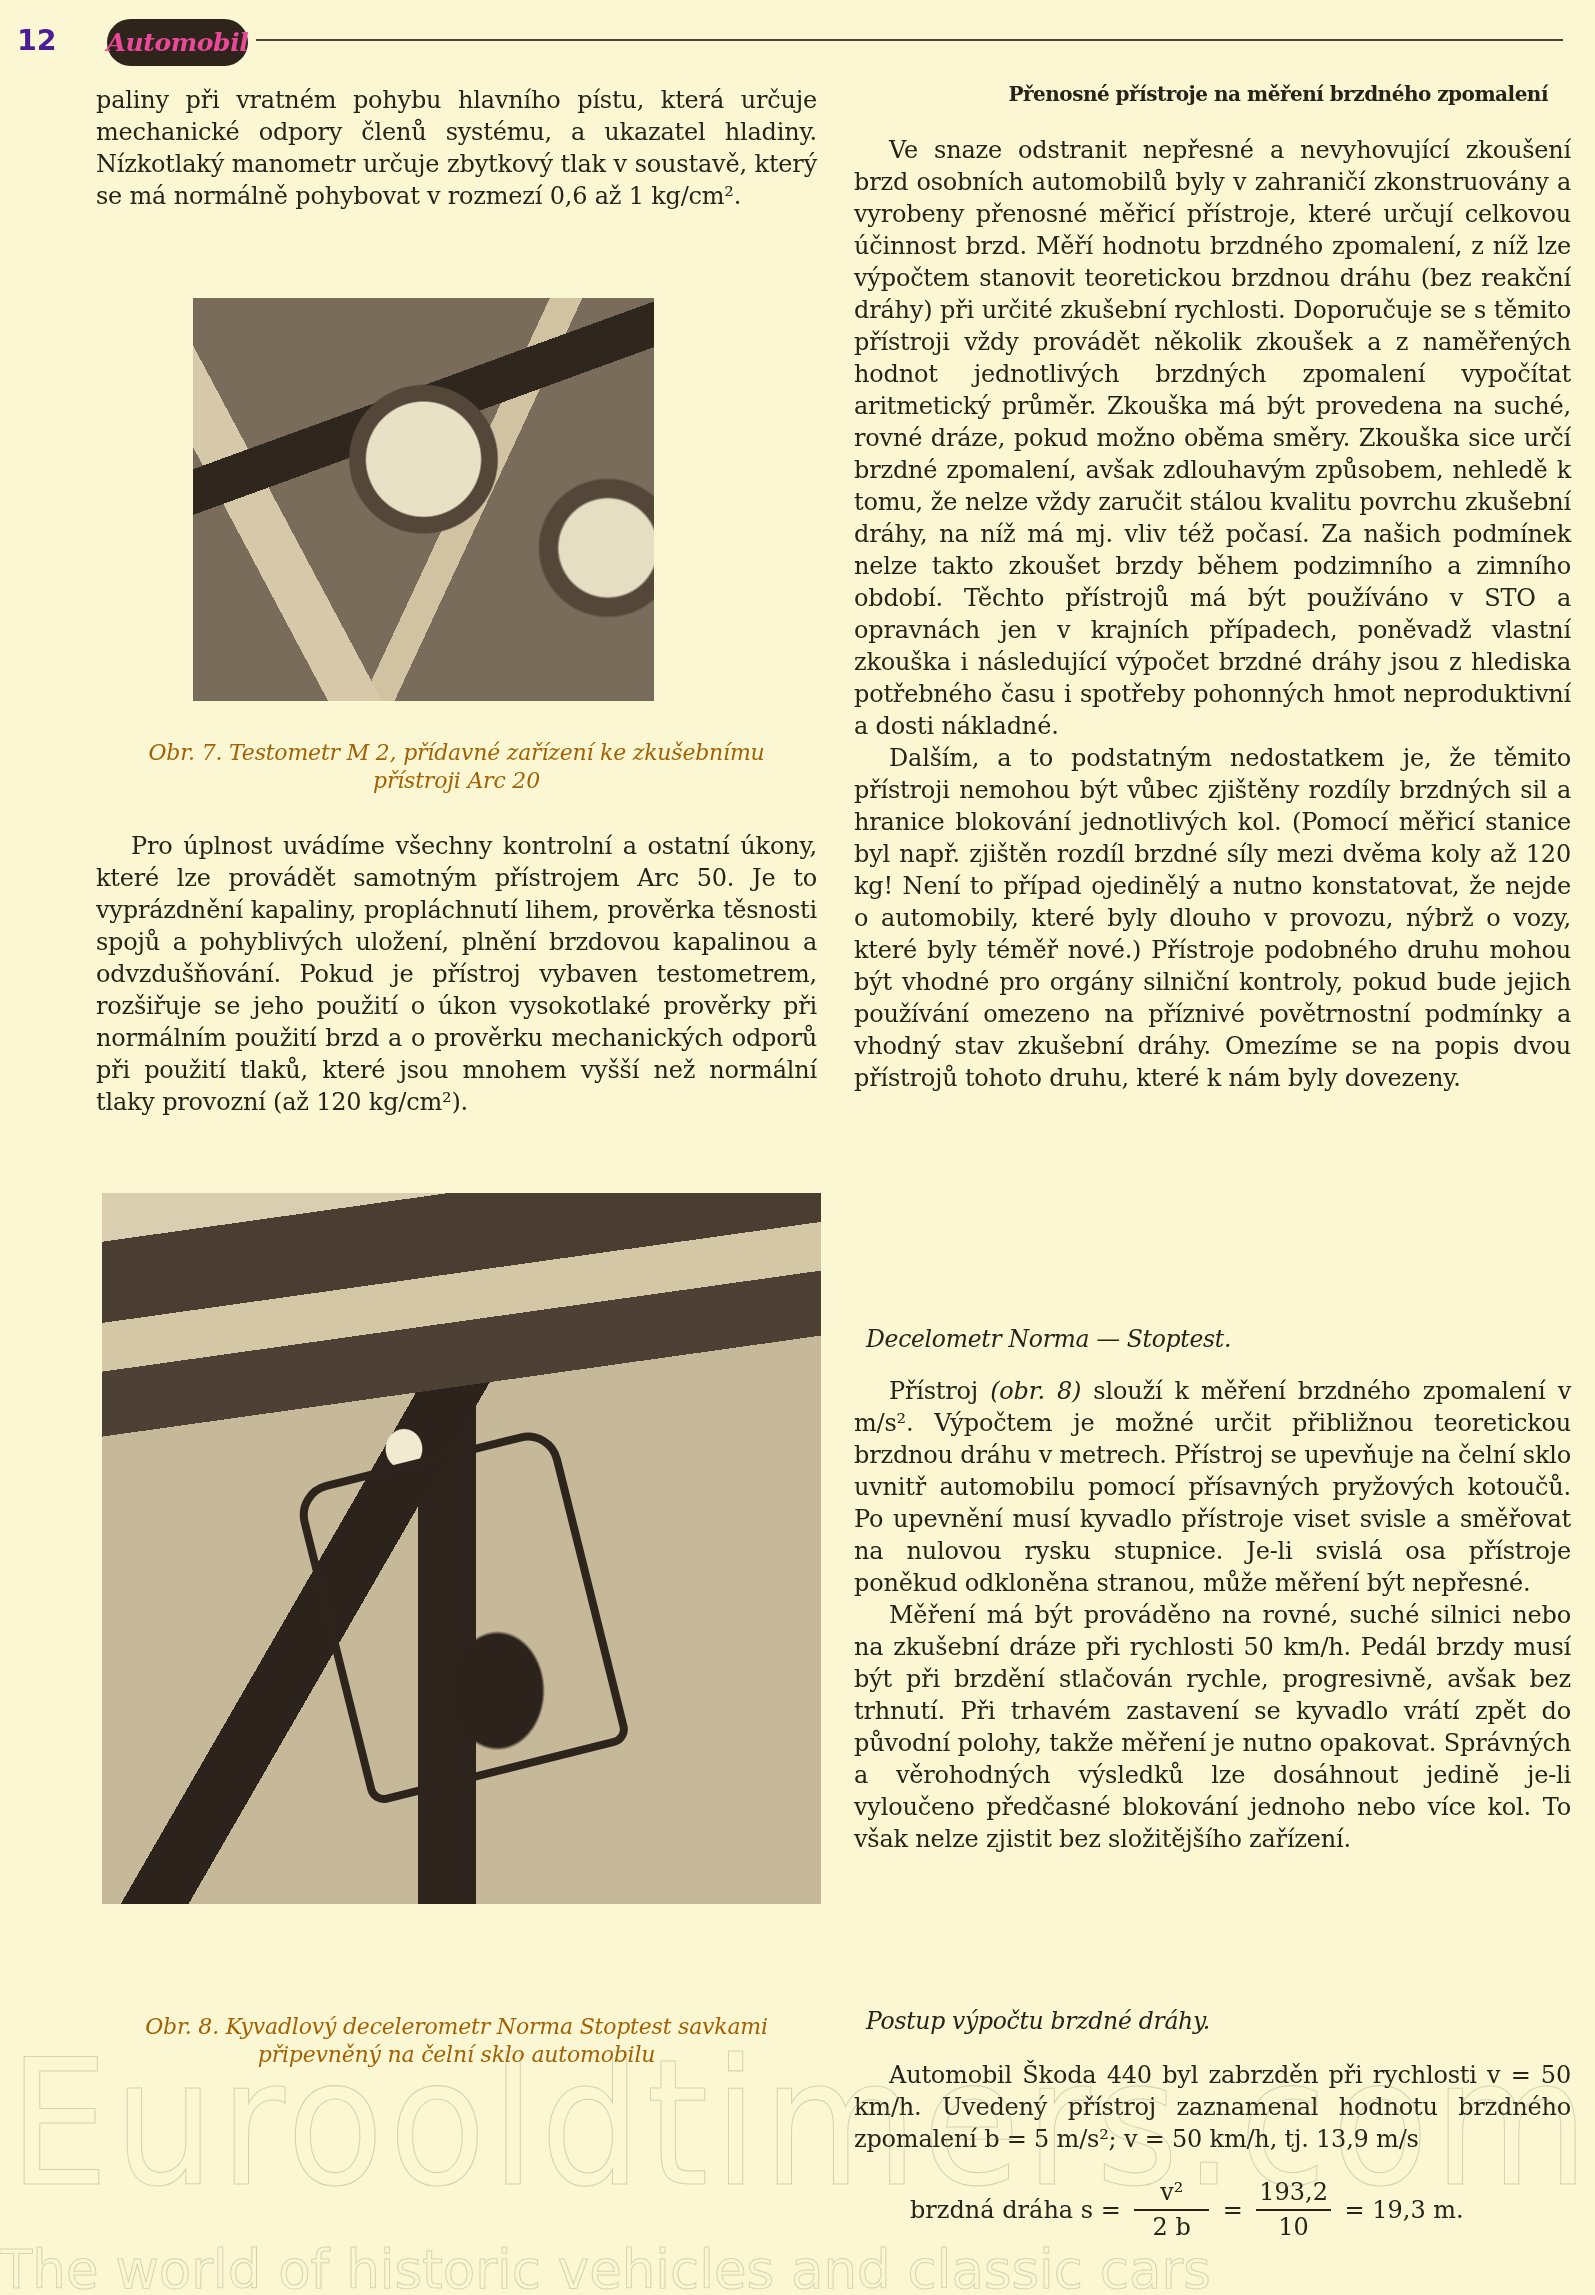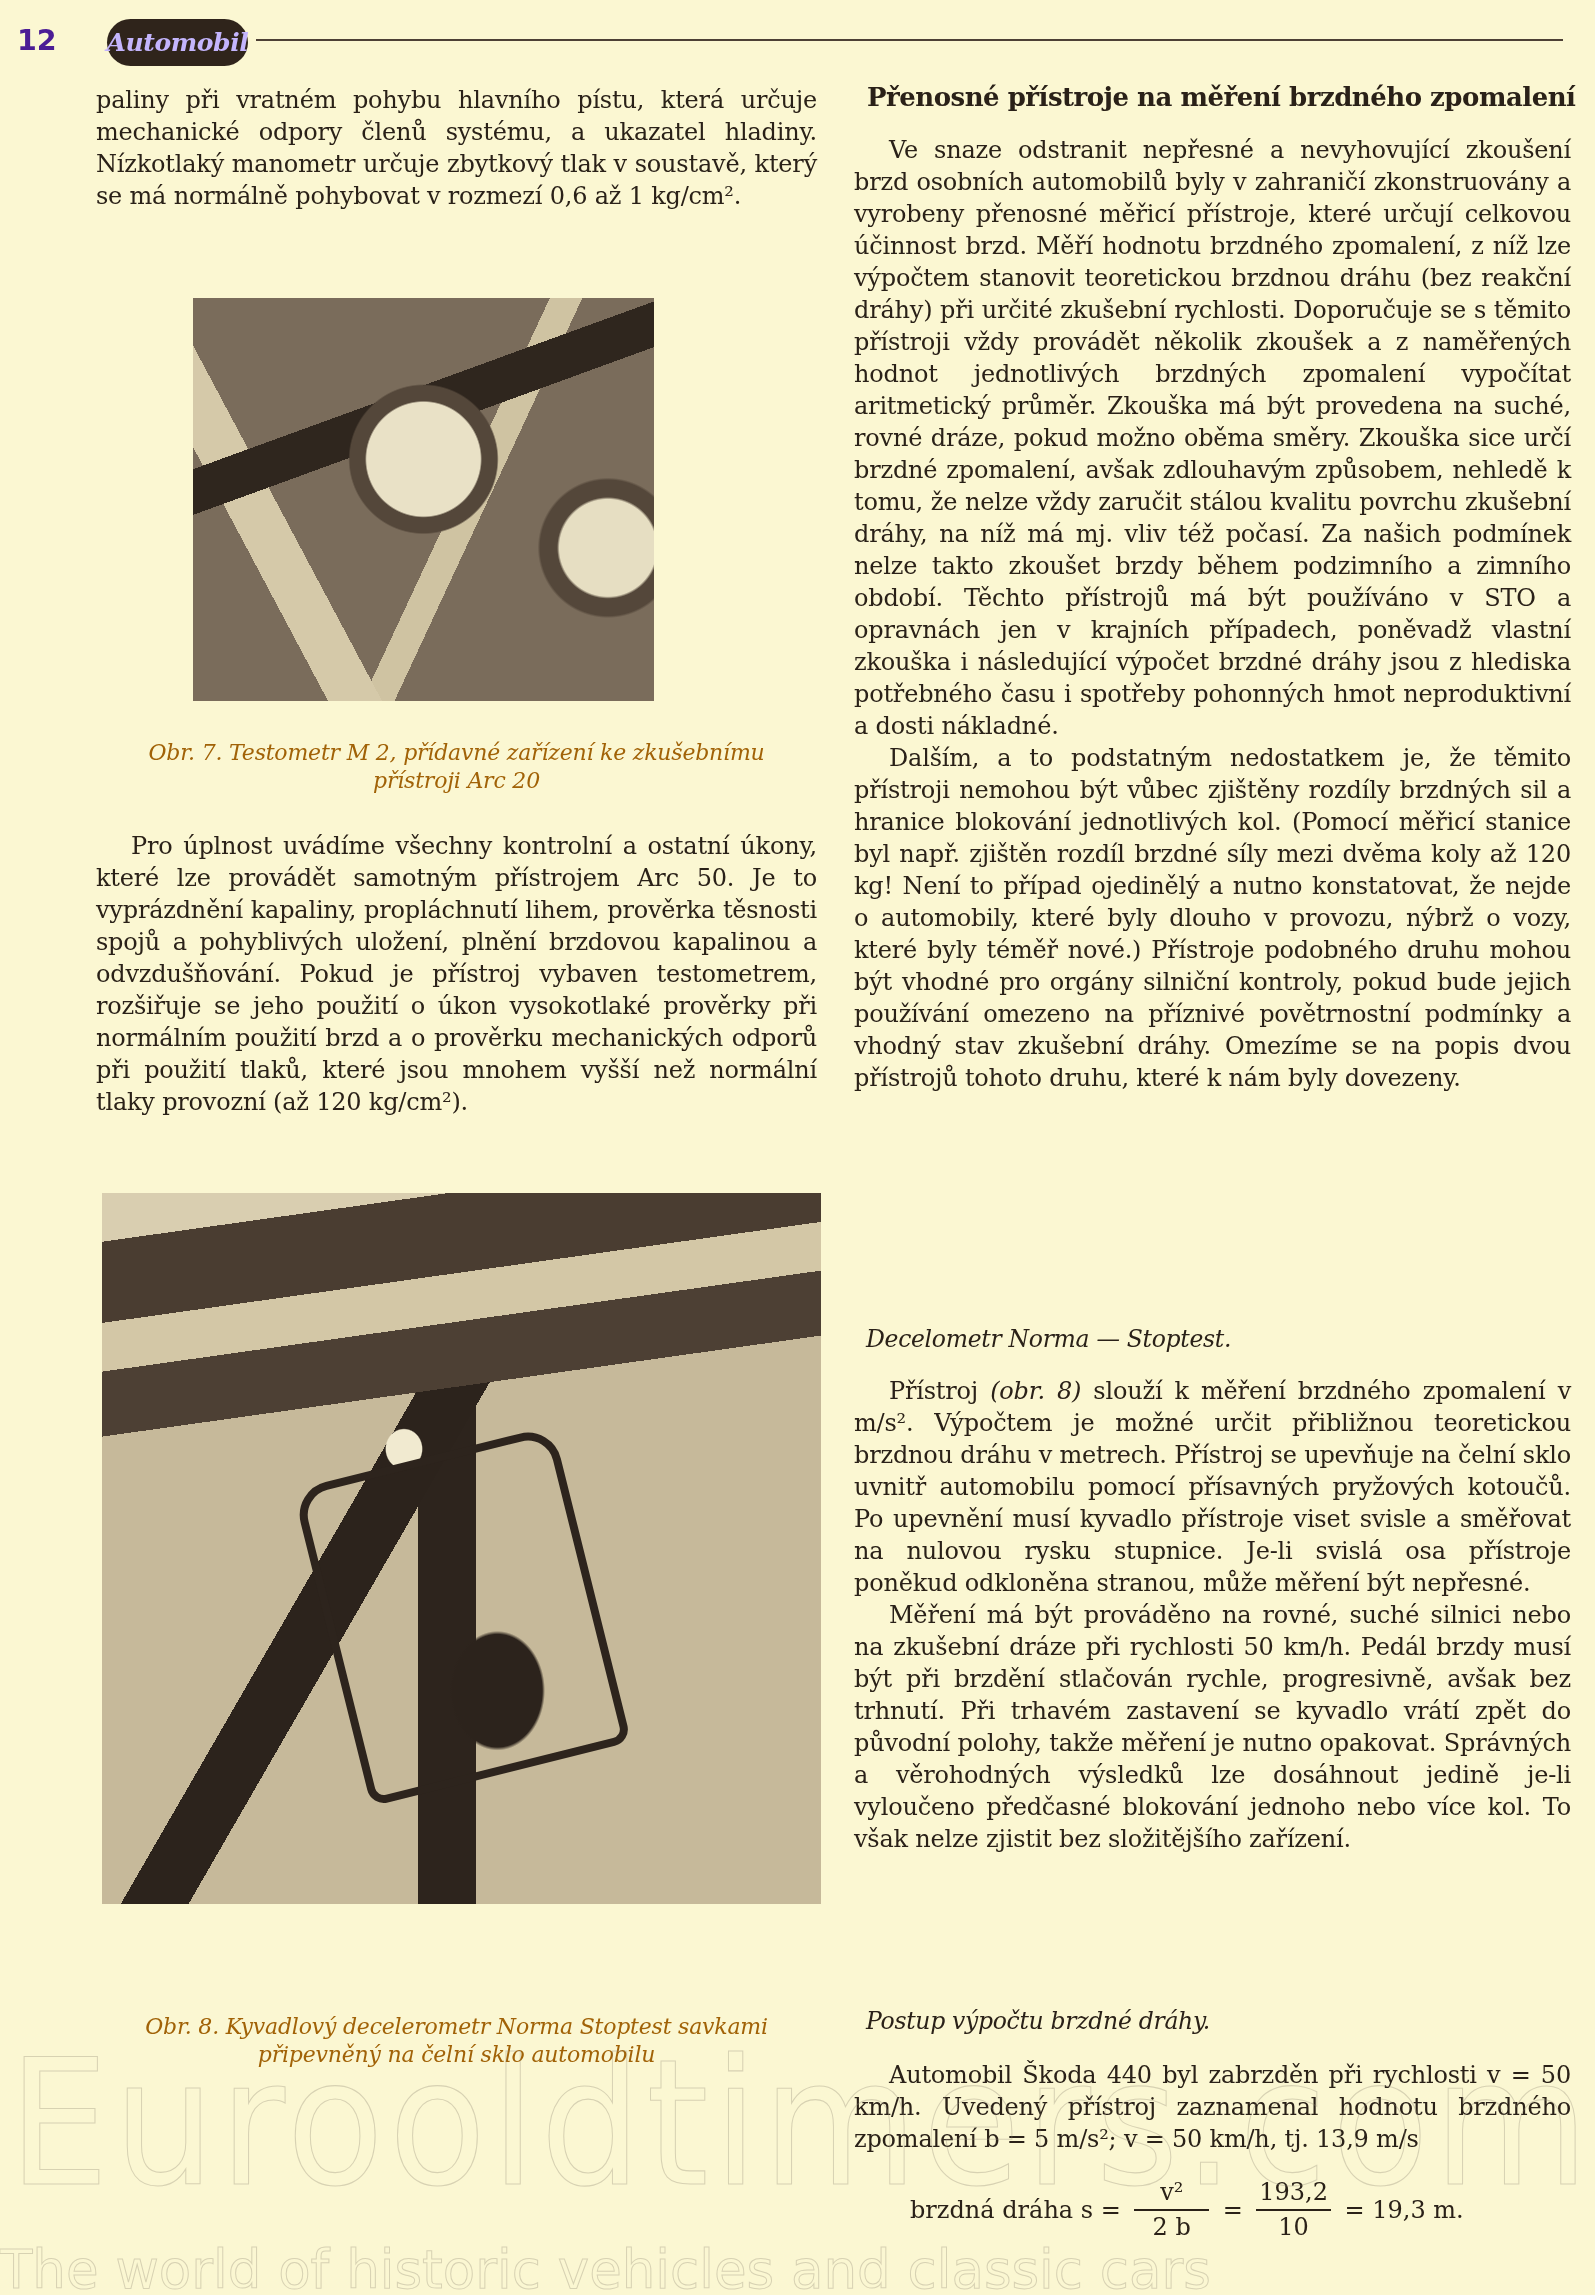--- a/index.html
+++ b/index.html
@@ -13,39 +13,39 @@
   .pagenum {
     position: absolute; left: 17px; top: 23.5px;
     font-family: "DejaVu Sans", sans-serif; font-weight: bold; font-size: 28.5px; color: #4c1d95;
   }
   .logo {
     position: absolute; left: 107px; top: 18.5px; width: 141px; height: 47px;
     background: #2f241b; border-radius: 23.5px;
     display: flex; align-items: center; justify-content: center;
   }
   .logo span {
-    color: #c4b5fd; font-family: "DejaVu Serif", serif; font-style: italic; font-weight: bold;
+    color: #ec4899; font-family: "DejaVu Serif", serif; font-style: italic; font-weight: bold;
     font-size: 25px; letter-spacing: -0.4px;
   }
   .header-rule {
     position: absolute; left: 256px; right: 32px; top: 39px; height: 1.7px; background: #4d4035;
   }
   .col {
     position: absolute; font-size: 24px; line-height: 32px;
     text-align: justify; letter-spacing: -0.2px;
   }
   .col p { margin: 0; text-indent: 35px; }
   .col p.noind { text-indent: 0; }
   .left-a { left: 96px; top: 84px; width: 721px; }
   .left-b { left: 96px; top: 830px; width: 721px; }
   .left-c { left: 96px; top: 2103px; width: 721px; }
   .right { left: 854px; width: 717px; }
   .heading {
-    position: absolute; left: 867px; top: 82px; width: 721px;
-    font-family: "DejaVu Serif", serif; font-weight: bold; font-size: 26px; letter-spacing: -0.5px;
+    position: absolute; left: 827px; top: 82px; width: 721px;
+    font-family: "DejaVu Serif", serif; font-weight: bold; font-size: 20px; letter-spacing: -0.5px; text-align: right;
   }
   .subhead {
     position: absolute; left: 866px; font-style: italic; font-size: 23.5px; letter-spacing: -0.3px;
   }
   .caption {
     position: absolute; font-style: italic; font-size: 22px; line-height: 28px;
     text-align: center; color: #a16207; letter-spacing: -0.2px;
   }
   .photo {
     position: absolute; overflow: hidden;

